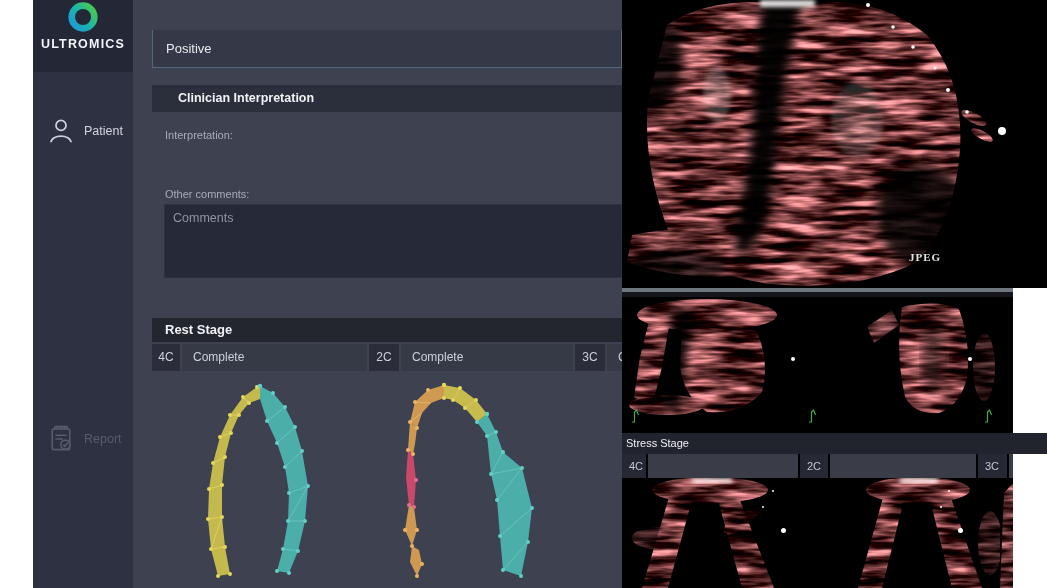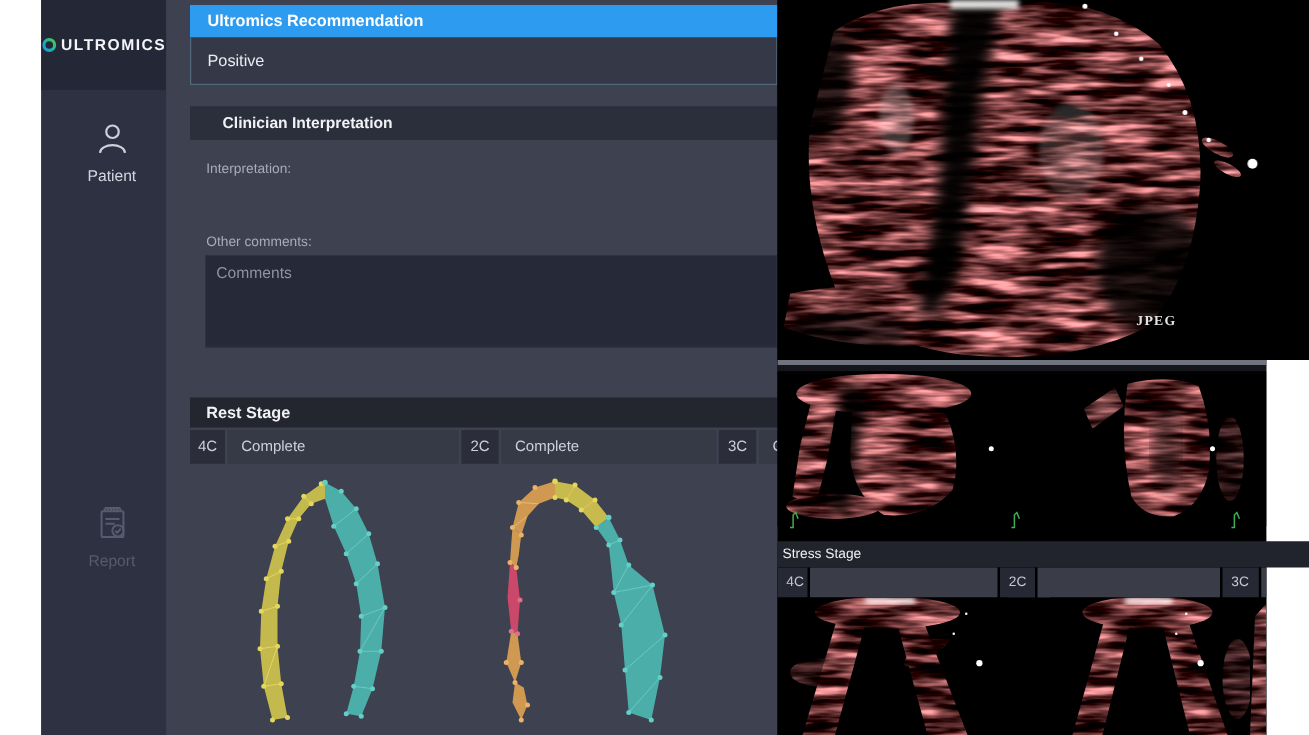--- a/index.html
+++ b/index.html
@@ -3,23 +3,23 @@
 <meta charset="utf-8">
 <style>
   * { margin:0; padding:0; box-sizing:border-box; }
   html,body { width:1047px; height:588px; background:#ffffff; overflow:hidden;
               font-family:"Liberation Sans", sans-serif; }
   .app { position:absolute; left:33px; top:0; width:980px; height:588px; background:#3d4150; }
 
   
   .sidebar { position:absolute; left:0; top:0; width:100px; height:588px; background:#2e3142; }
   .logo-block { position:absolute; left:0; top:0; width:100px; height:72px; background:#242736;
-                display:flex; flex-direction:row; align-items:center; justify-content:flex-start; gap:3px; }
+                display:flex; flex-direction:column; align-items:center; justify-content:flex-start; gap:3px; }
   .brand { color:#f2f4f8; font-size:12.5px; font-weight:bold; letter-spacing:1.2px; }
-  .nav-item { position:absolute; left:0; width:100px; display:flex; flex-direction:column;
+  .nav-item { position:absolute; left:0; width:100px; display:flex; flex-direction:row;
               align-items:center; gap:8px; color:#d3d6df; font-size:12.5px; cursor:pointer;padding-left:13px; }
   .nav-item svg { display:block; }
   .nav-patient { top:96px; height:70px; }
   .nav-study   { top:198px; height:70px; }
   .nav-stages  { top:282px; height:91px; background:#20222e; padding-top:18px; }
   .nav-report  { top:404px; height:70px; color:#565b6d; }
   .nav-report svg path, .nav-report svg rect, .nav-report svg circle { stroke:#565b6d; }
 
   
   .main { position:absolute; left:100px; top:0; width:489px; height:588px; background:#3d4150; }
@@ -115,21 +115,20 @@
         <path d="M7.5 9 H16.5 M7.5 12 H13.5"></path>
         <circle cx="15.5" cy="16.5" r="3.6"></circle>
         <path d="M13.8 16.5 l1.2 1.3 2.3 -2.7"></path>
       </svg>
       <span>Report</span>
     </div>
   </aside>
 
   <main class="main">
 
-    <div class="rec-bar">Ultromics Recommendation</div>
     <div class="rec-value">Positive</div>
 
     <div class="sec-header clin-header">Clinician Interpretation</div>
     <div class="field-label lbl-interp">Interpretation:</div>
     <div class="field-label lbl-comments">Other comments:</div>
     <textarea class="comments" placeholder="Comments" style=""></textarea>
 
     <div class="sec-header rest-header">Rest Stage</div>
     <div class="stage-row">
       <div class="cell lab" style="width:28px">4C</div>

